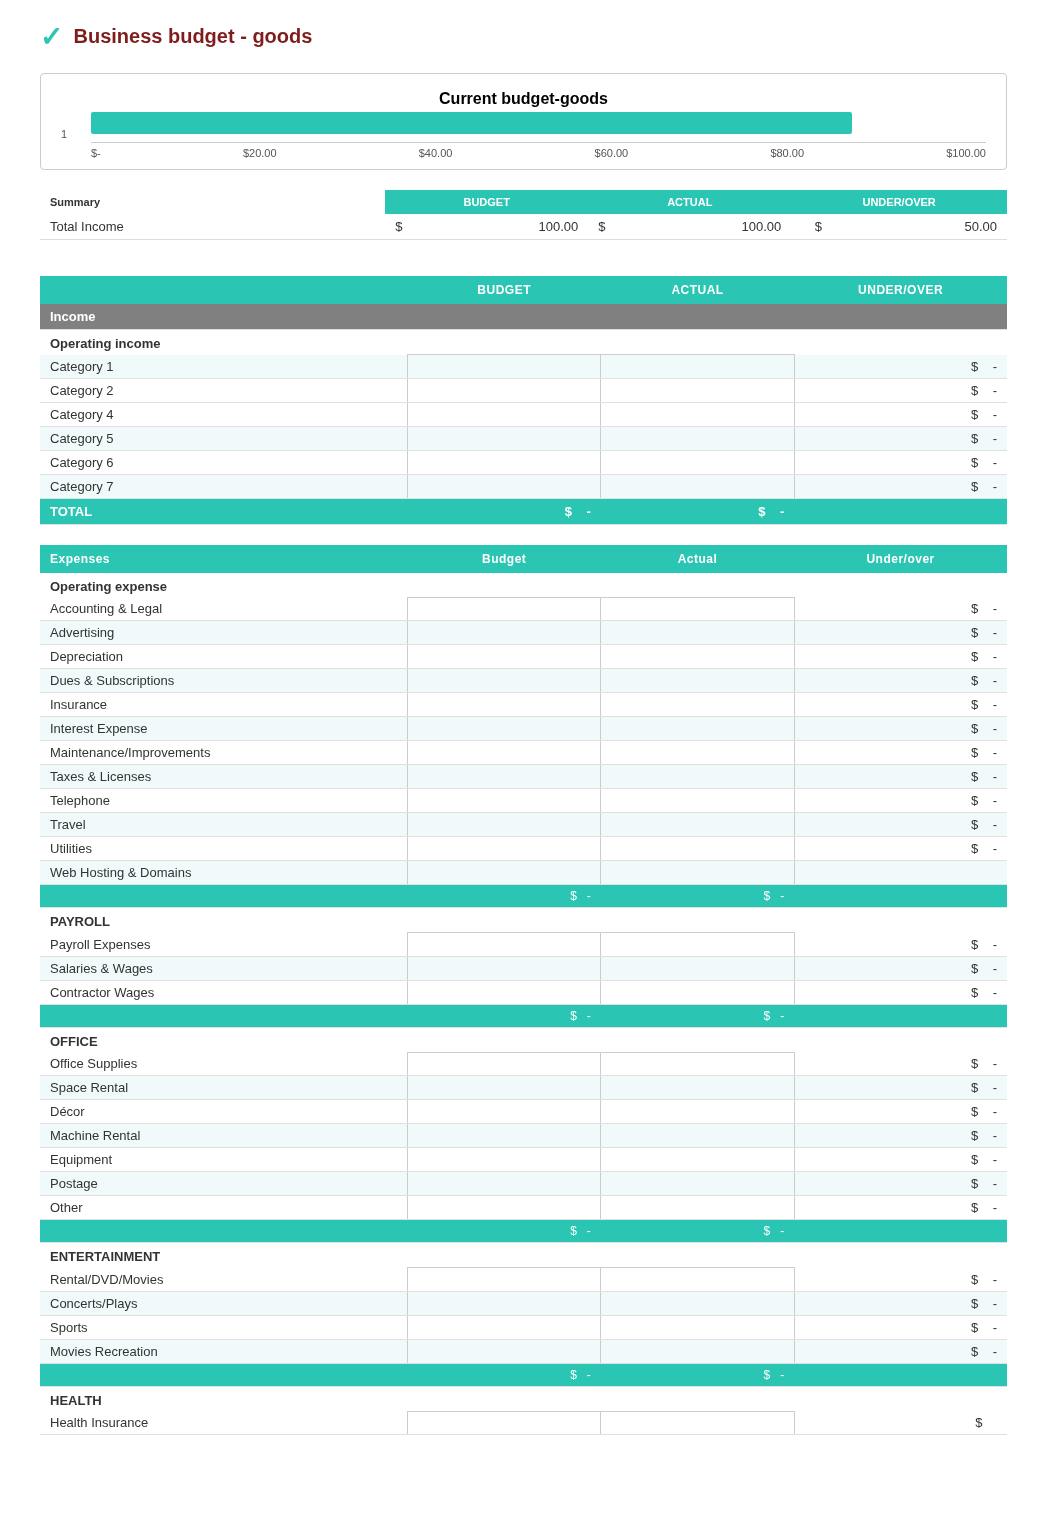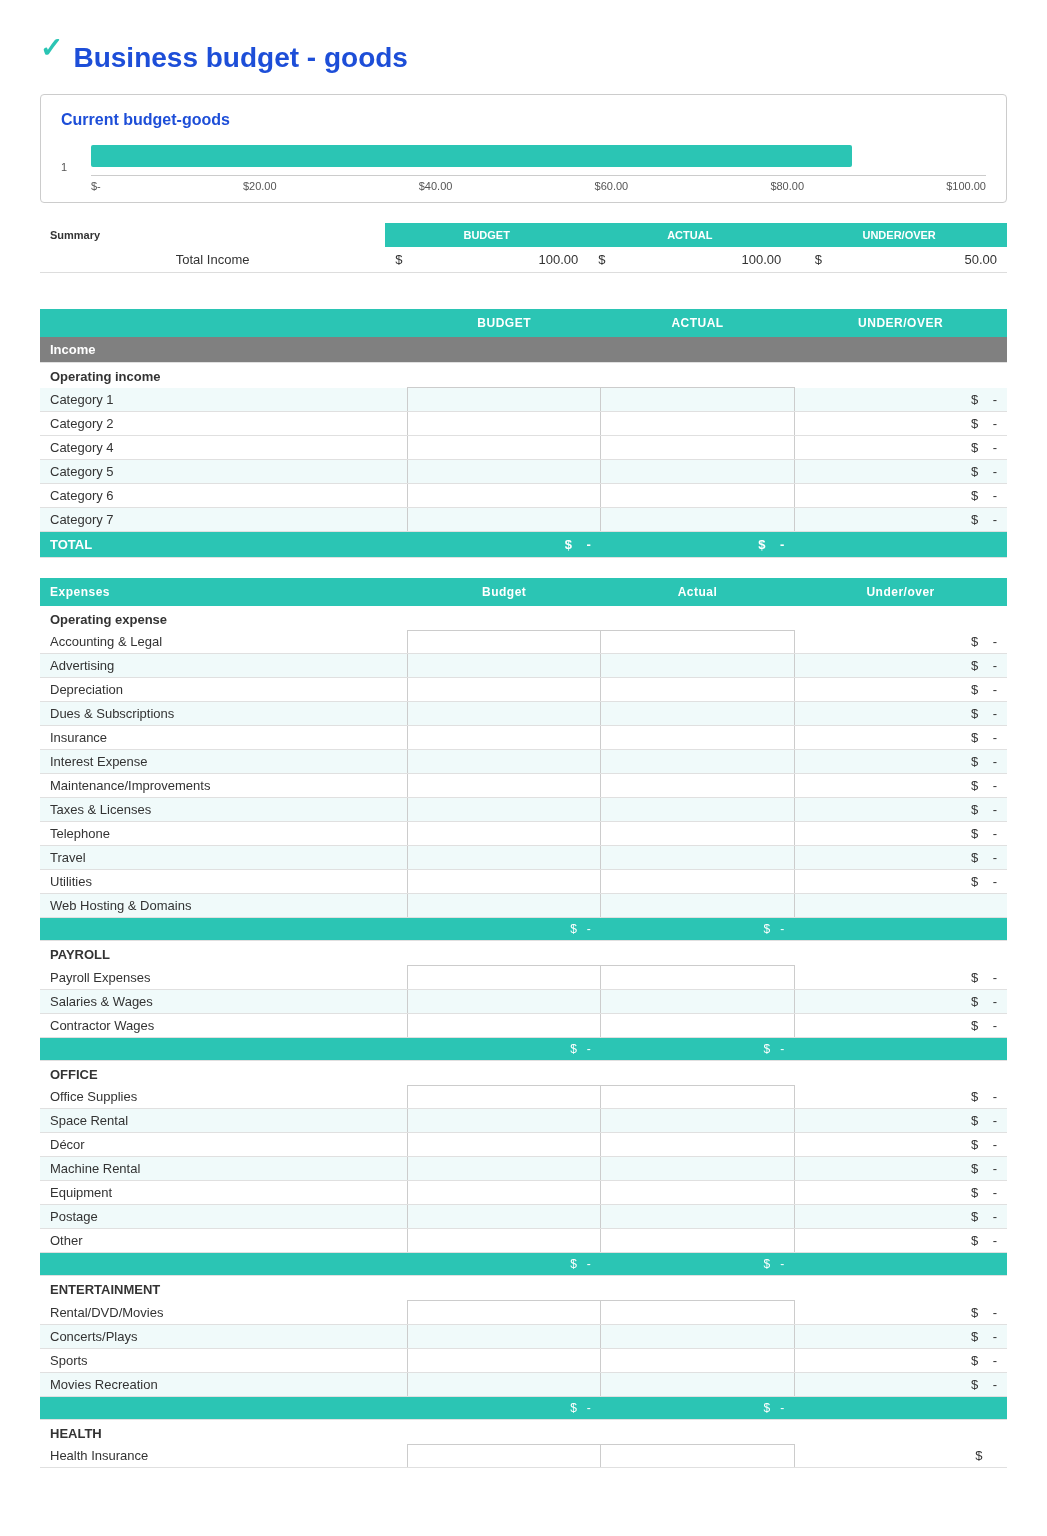--- a/index.html
+++ b/index.html
@@ -18,38 +18,38 @@
       align-items: center;
       gap: 10px;
       margin-bottom: 20px;
     }
     .page-header .logo-icon {
       color: #2bc5b4;
       font-size: 28px;
       font-weight: bold;
     }
     .page-header h1 {
-      font-size: 28px;
-      font-weight: bold;
-      color: #1d4ed8;
-      margin-top: 22px;
+      font-size: 20px;
+      font-weight: bold;
+      color: #7f1d1d;
     }
 
     
     .chart-container {
       border: 1px solid #ccc;
       border-radius: 4px;
       padding: 16px 20px 10px 20px;
       margin-bottom: 20px;
     }
     .chart-title {
-      color: #1d4ed8;
+      text-align: center;
+      color: #000000;
       font-size: 16px;
       font-weight: bold;
-      margin-bottom: 14px;
+      margin-bottom: 2px;
     }
     .chart-area {
       position: relative;
       padding-left: 30px;
     }
     .chart-y-label {
       position: absolute;
       left: 0;
       top: 18px;
       font-size: 11px;
@@ -87,21 +87,20 @@
       color: #fff;
       font-weight: bold;
       padding: 6px 10px;
       text-align: center;
       font-size: 11px;
     }
     .summary-table td {
       padding: 5px 10px;
       border-bottom: 1px solid #ddd;
       font-size: 13px;
-      text-align: center;
     }
     .summary-table .label-col {
       width: 40%;
     }
     .summary-table .val-col {
       text-align: right;
       width: 20%;
     }
     .summary-table .dollar-cell {
       text-align: right;

